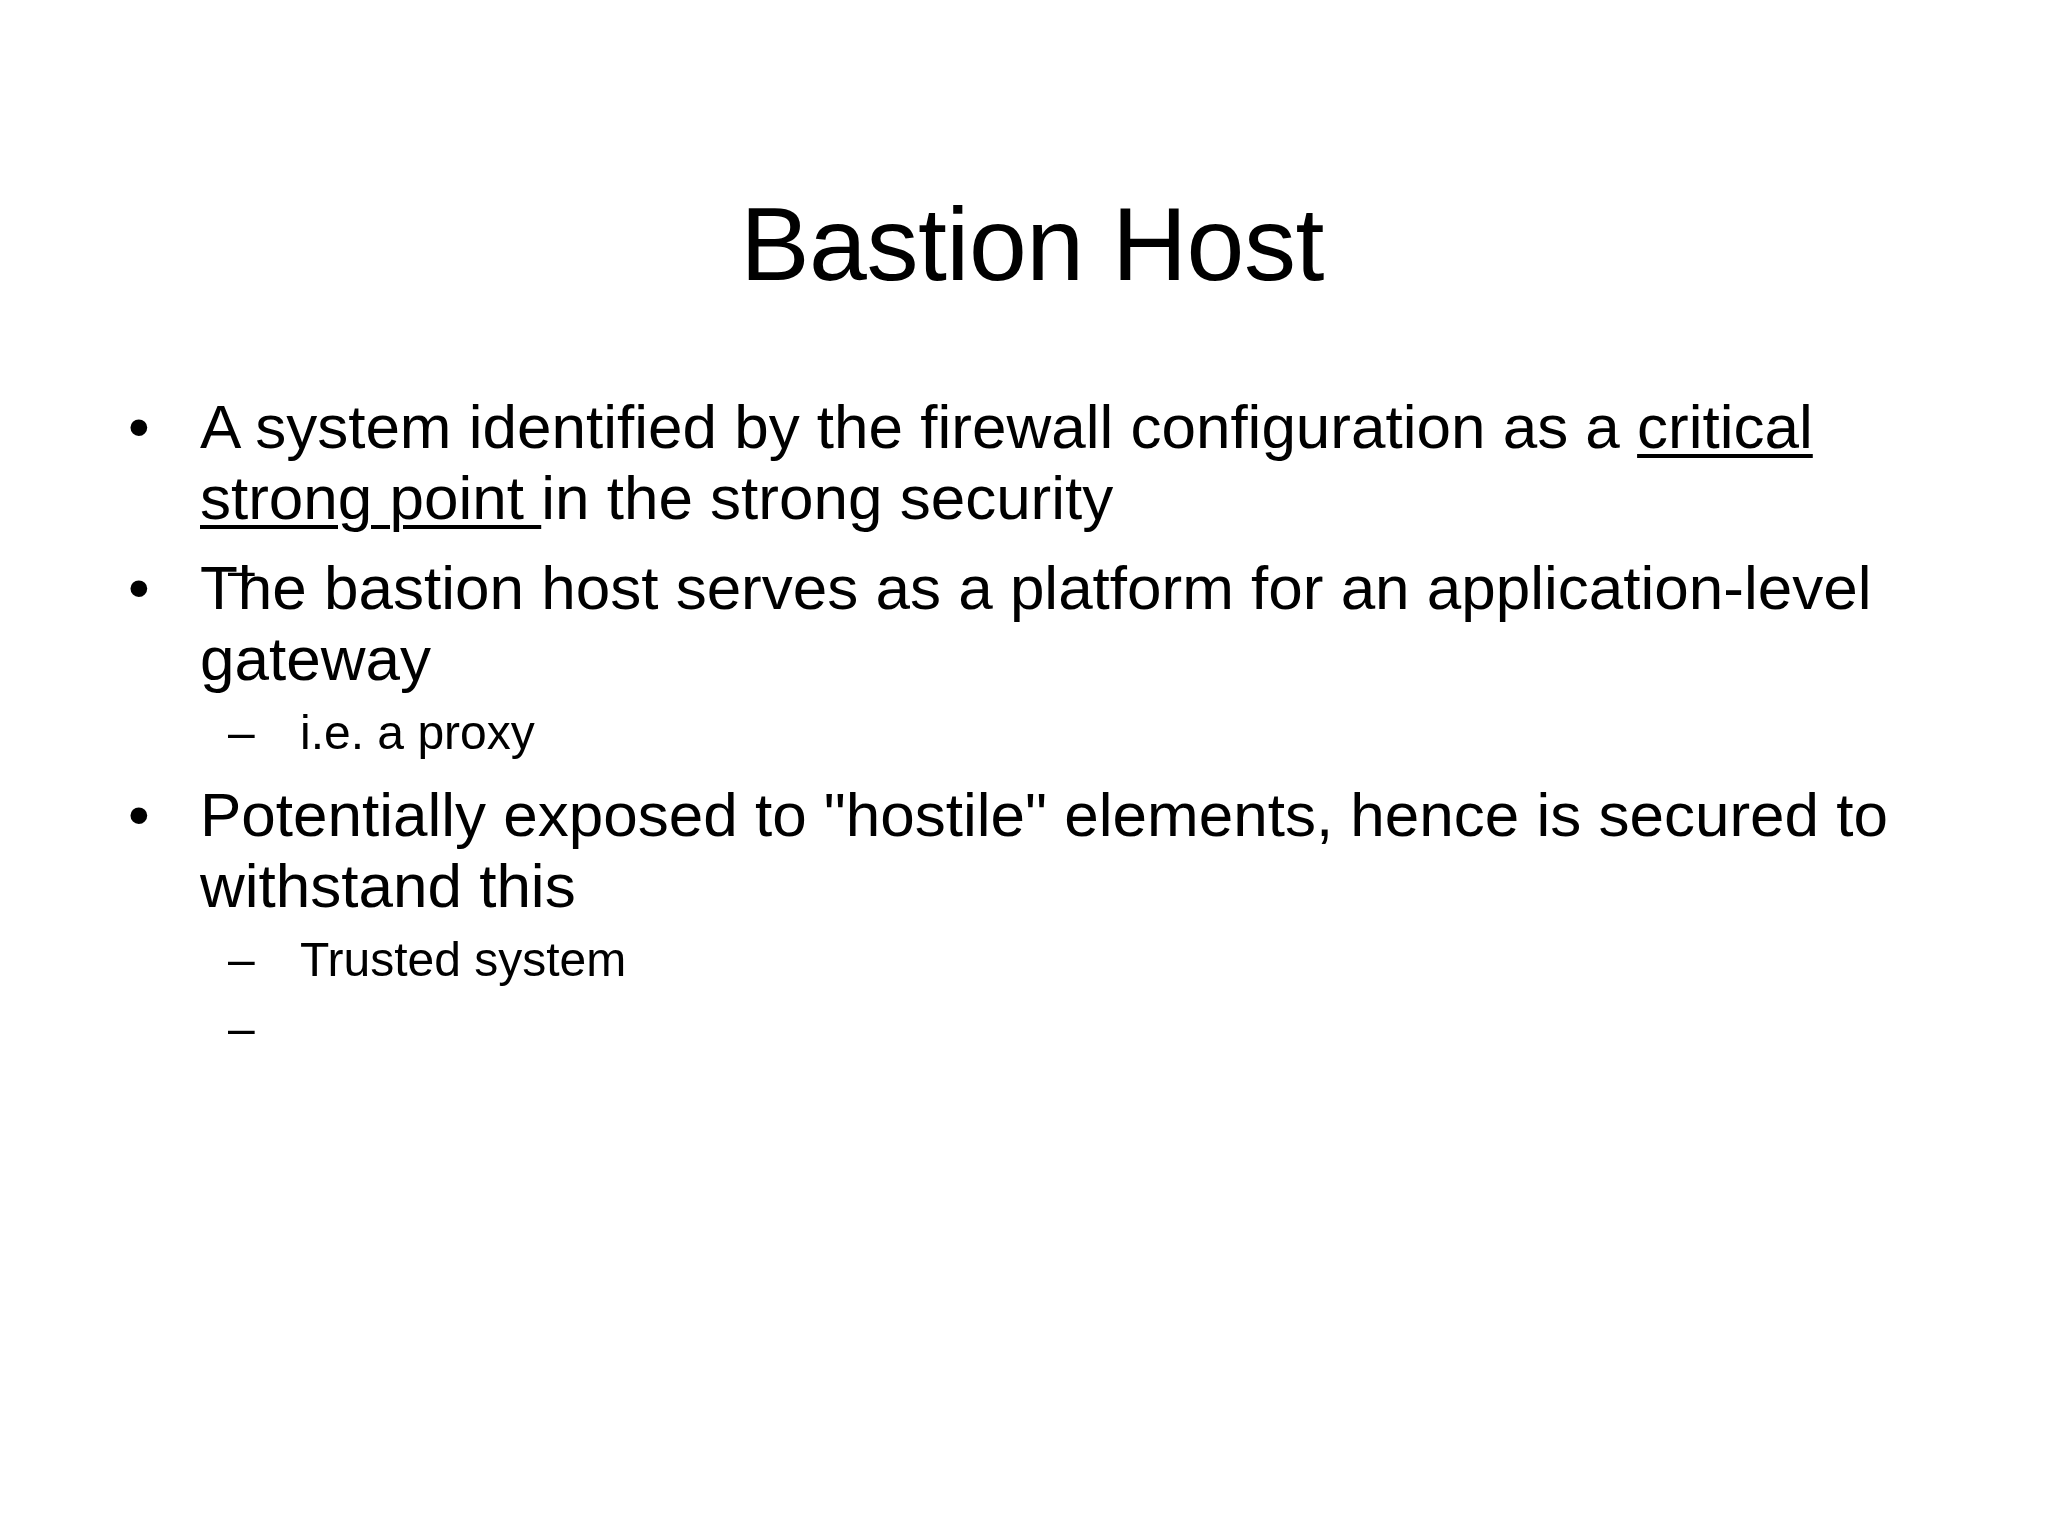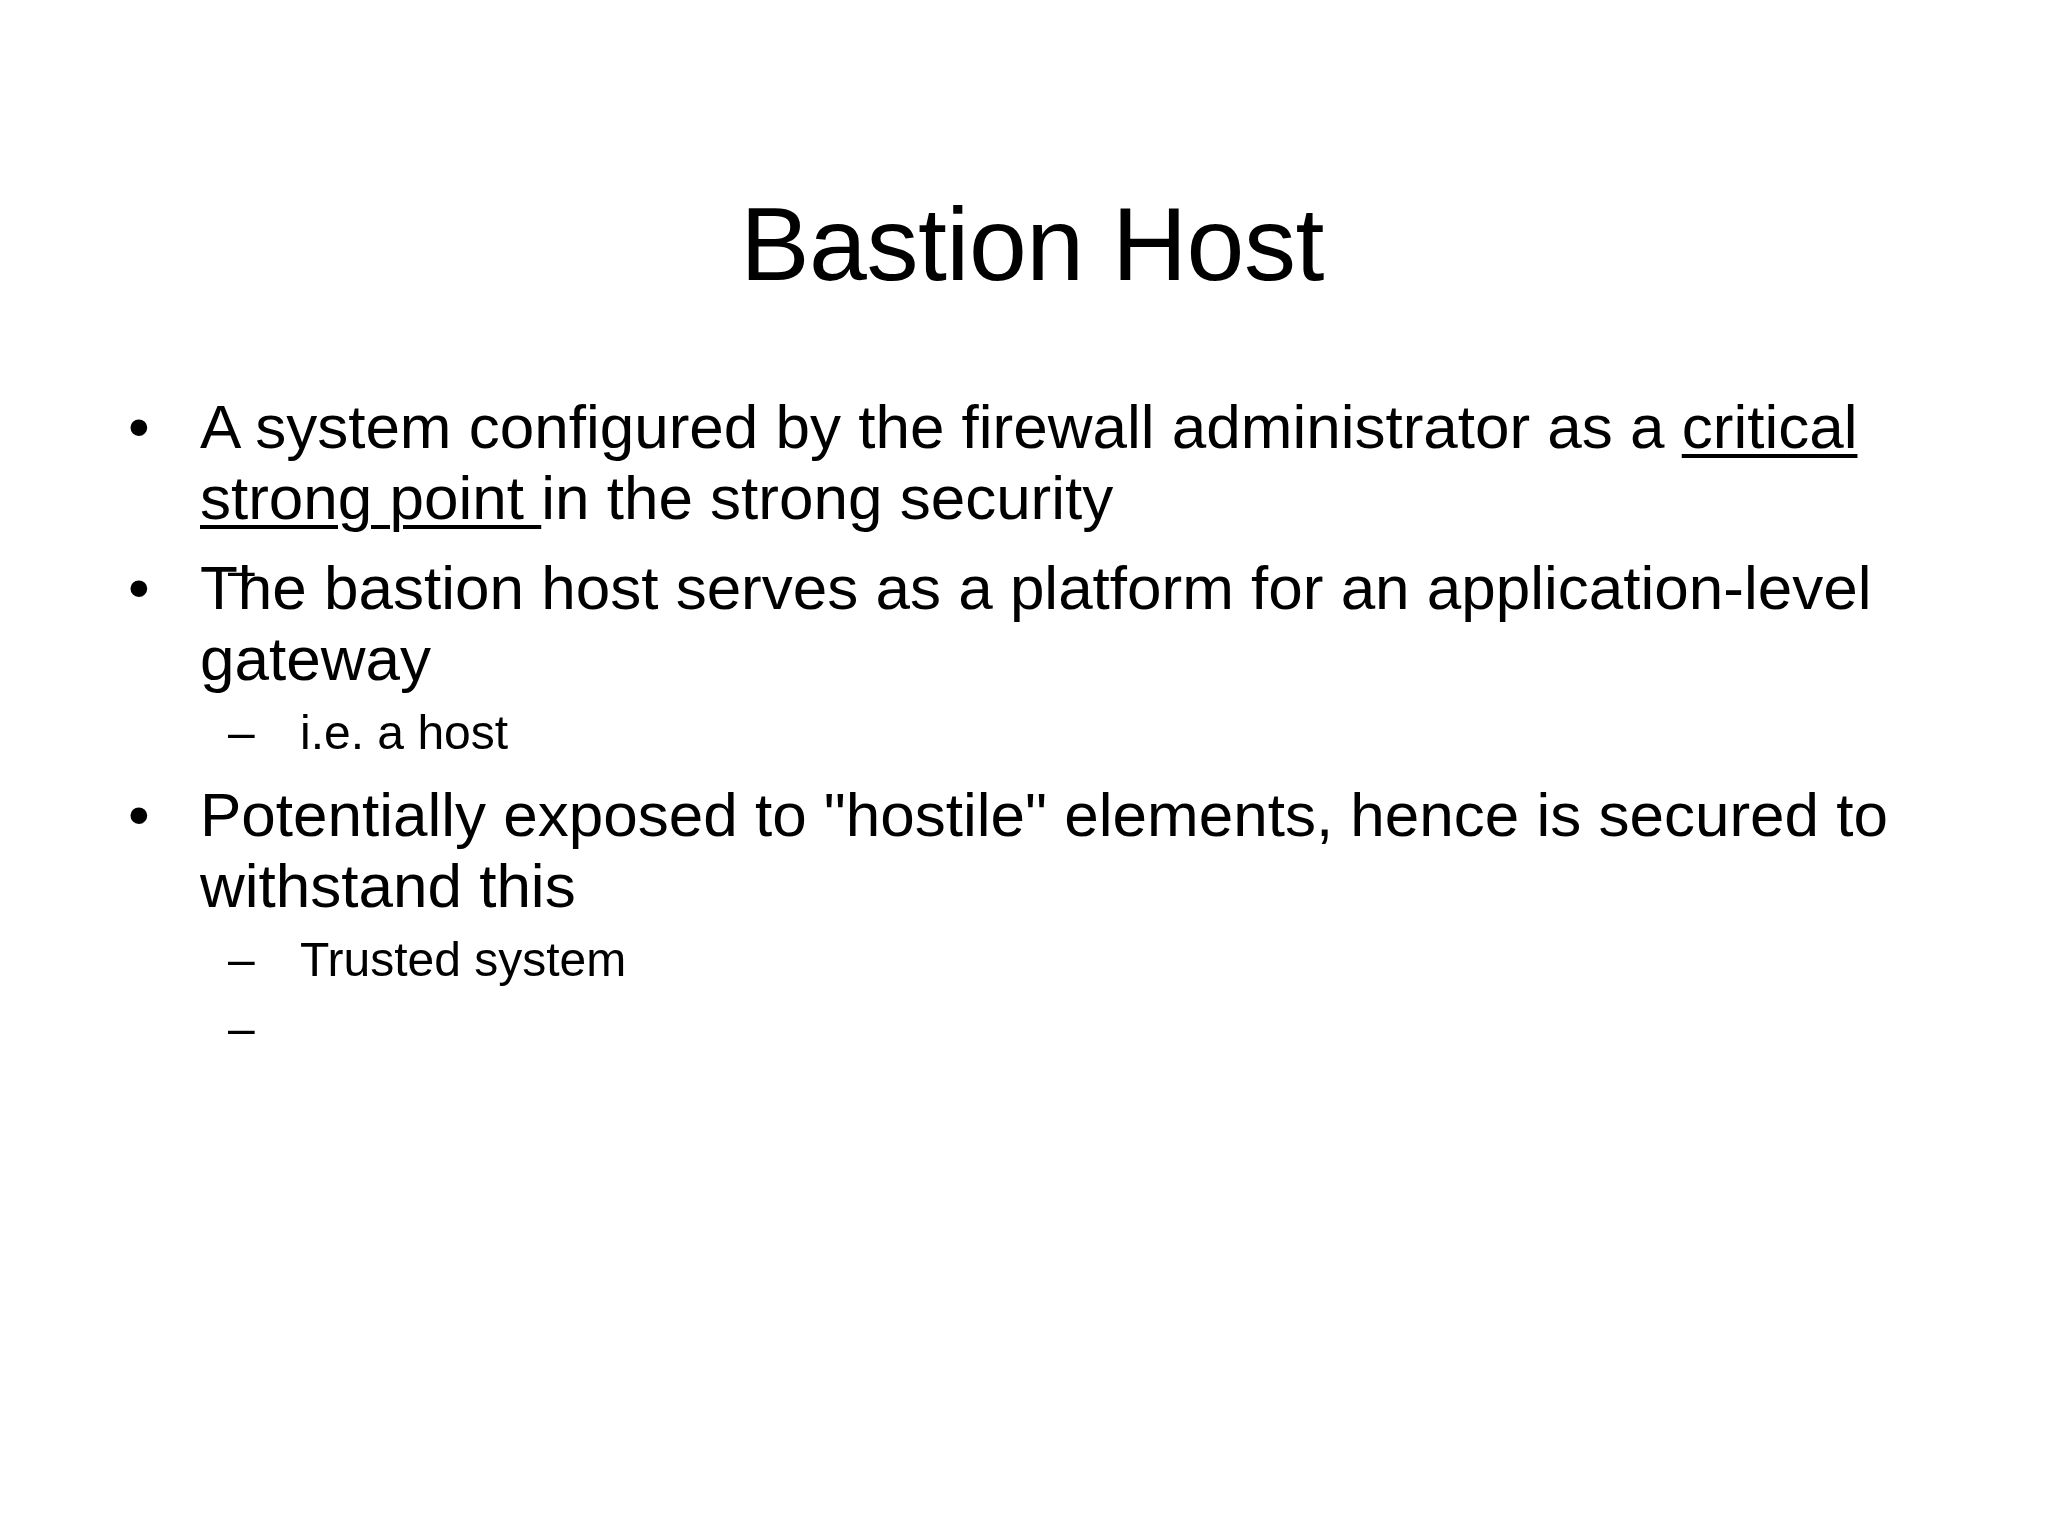--- a/index.html
+++ b/index.html
@@ -89,35 +89,35 @@
 <body>
 
 <div class="slide">
 
   <h1 class="slide-title">Bastion Host</h1>
 
   <div class="body-area">
 
     <div class="bullet-l1">
       <span class="marker">•</span>
-      <span class="nowrap-seg">A system configured by the firewall administrator as a </span><u class="underlined">critical strong point </u><span>in the strong security</span>
+      <span class="nowrap-seg">A system identified by the firewall configuration as a </span><u class="underlined">critical strong point </u><span>in the strong security</span>
     </div>
 
     <div class="bullet-l2 gap-after">
       <span class="marker">–</span>
     </div>
 
     <div class="bullet-l1">
       <span class="marker">•</span>
       <span>The bastion host serves as a platform for an application-level gateway</span>
     </div>
 
     <div class="bullet-l2 gap-after">
       <span class="marker">–</span>
-      <span>i.e. a host</span>
+      <span>i.e. a proxy</span>
     </div>
 
     <div class="bullet-l1">
       <span class="marker">•</span>
       <span>Potentially exposed to "hostile" elements, hence is secured to withstand this</span>
     </div>
 
     <div class="bullet-l2">
       <span class="marker">–</span>
       <span>Trusted system</span>

